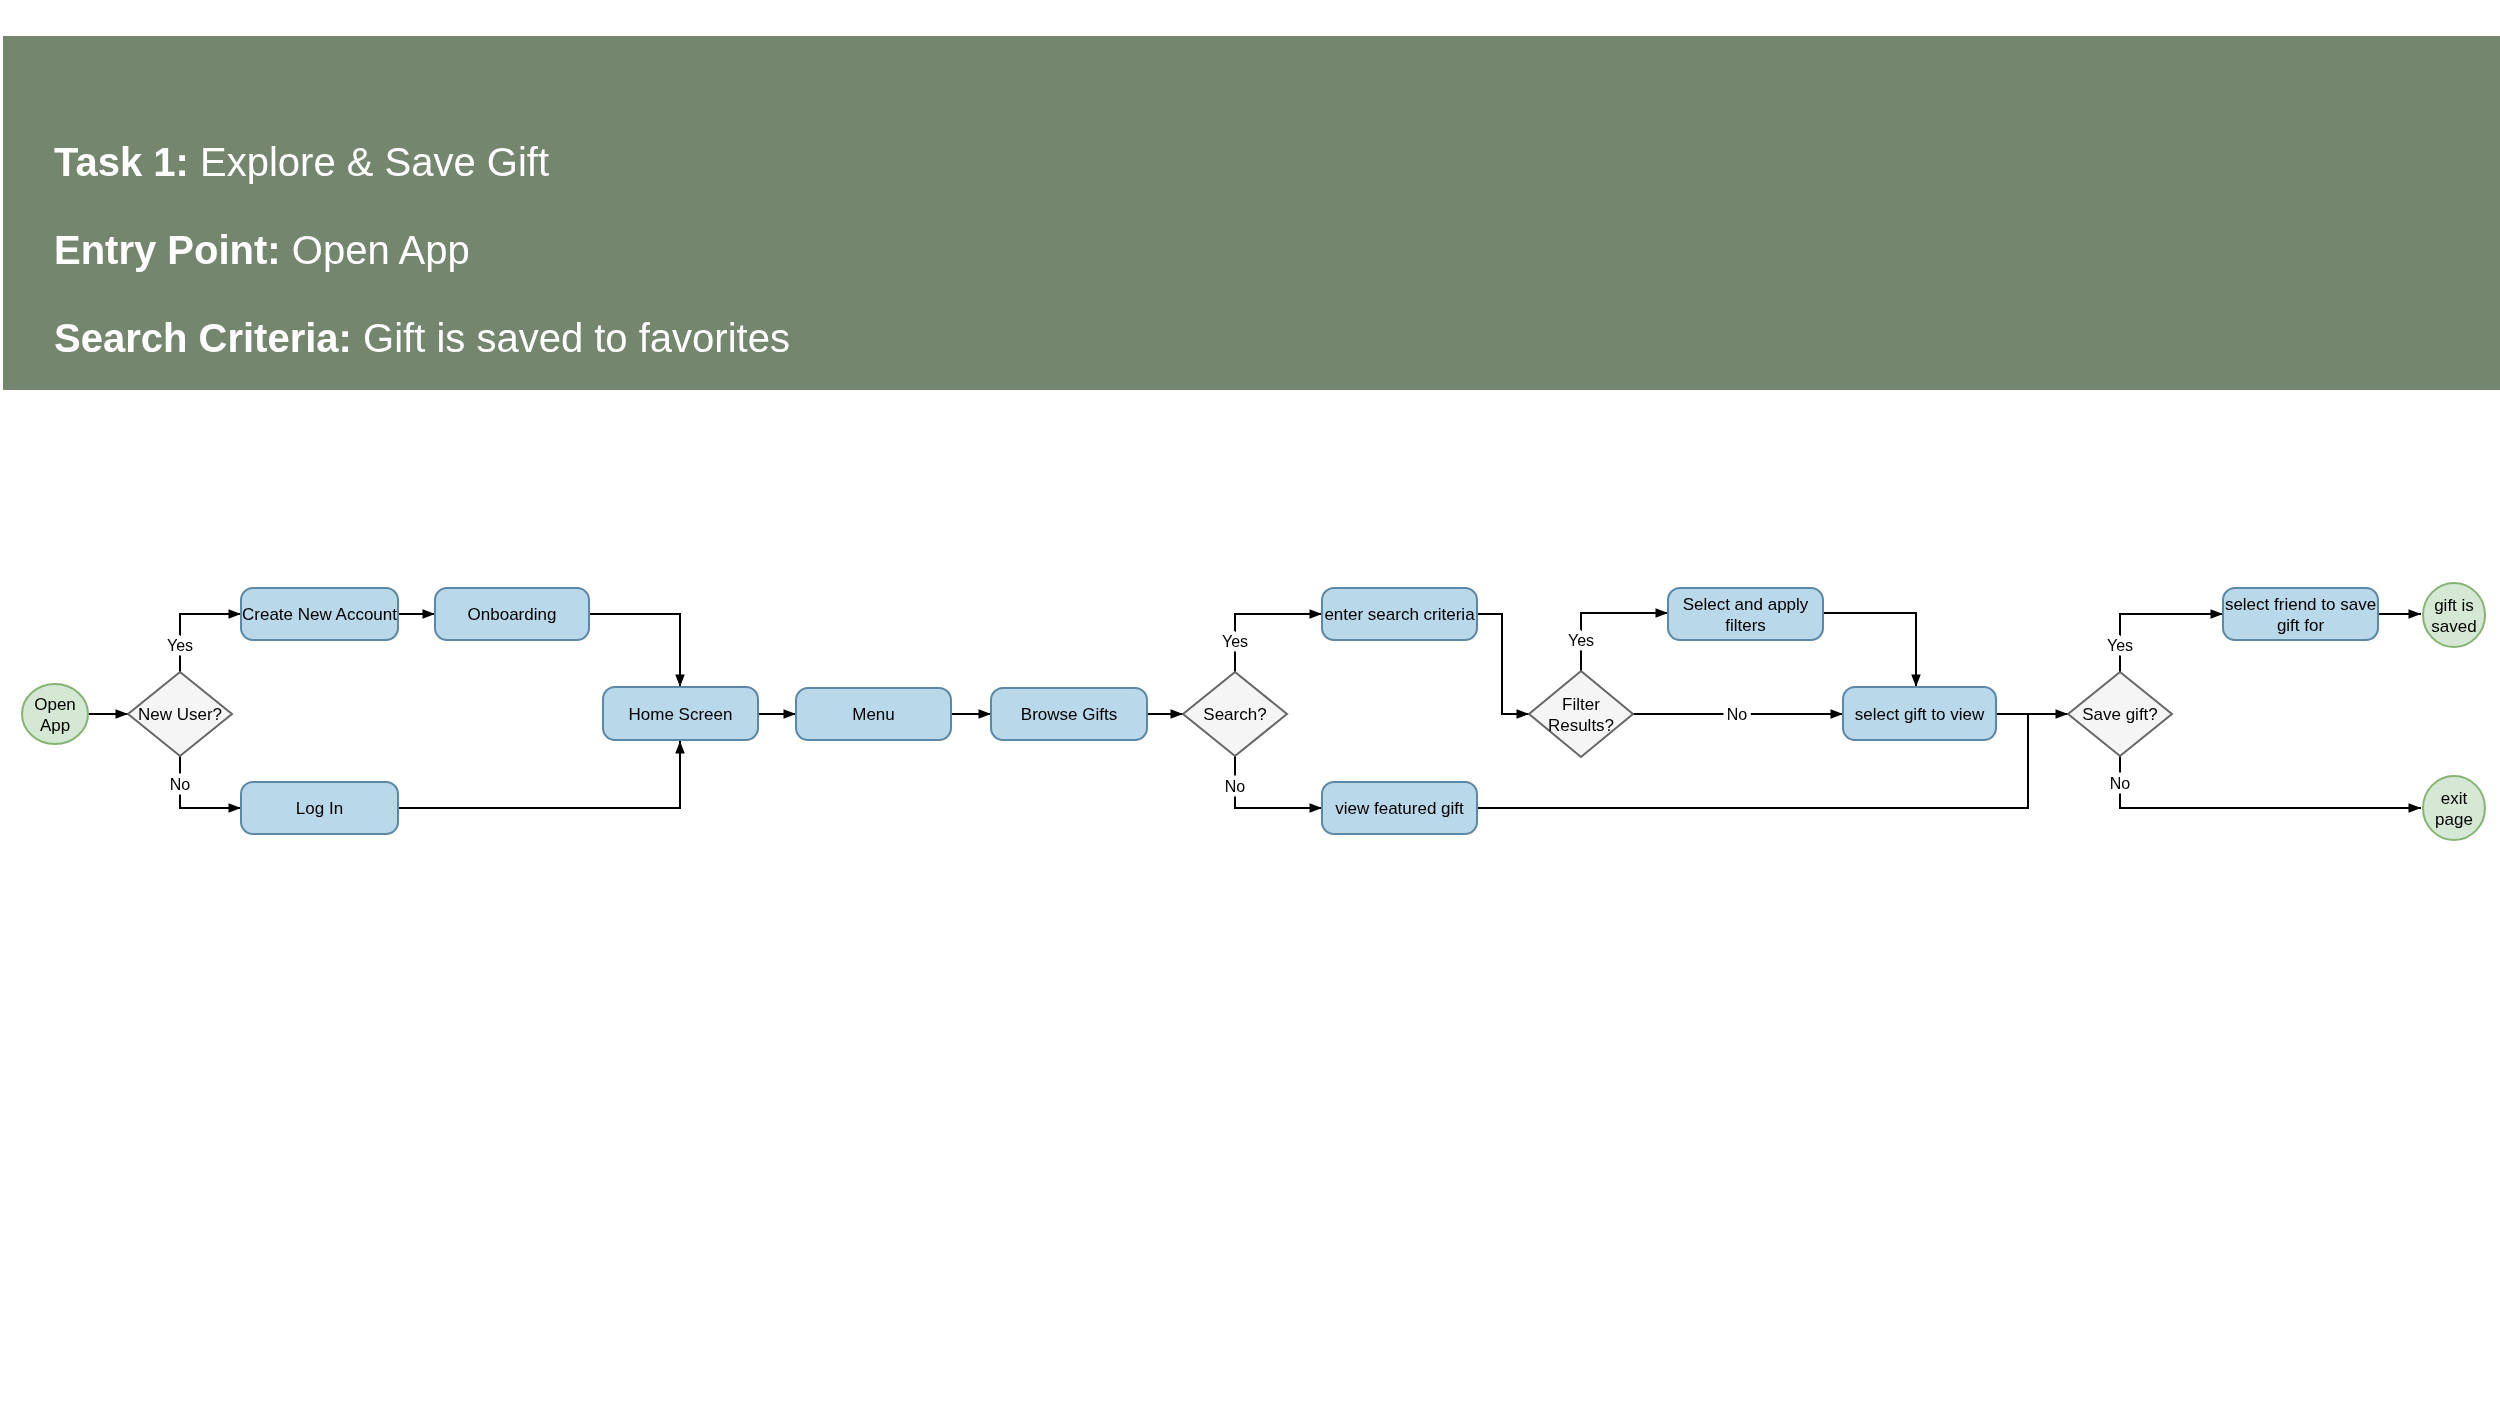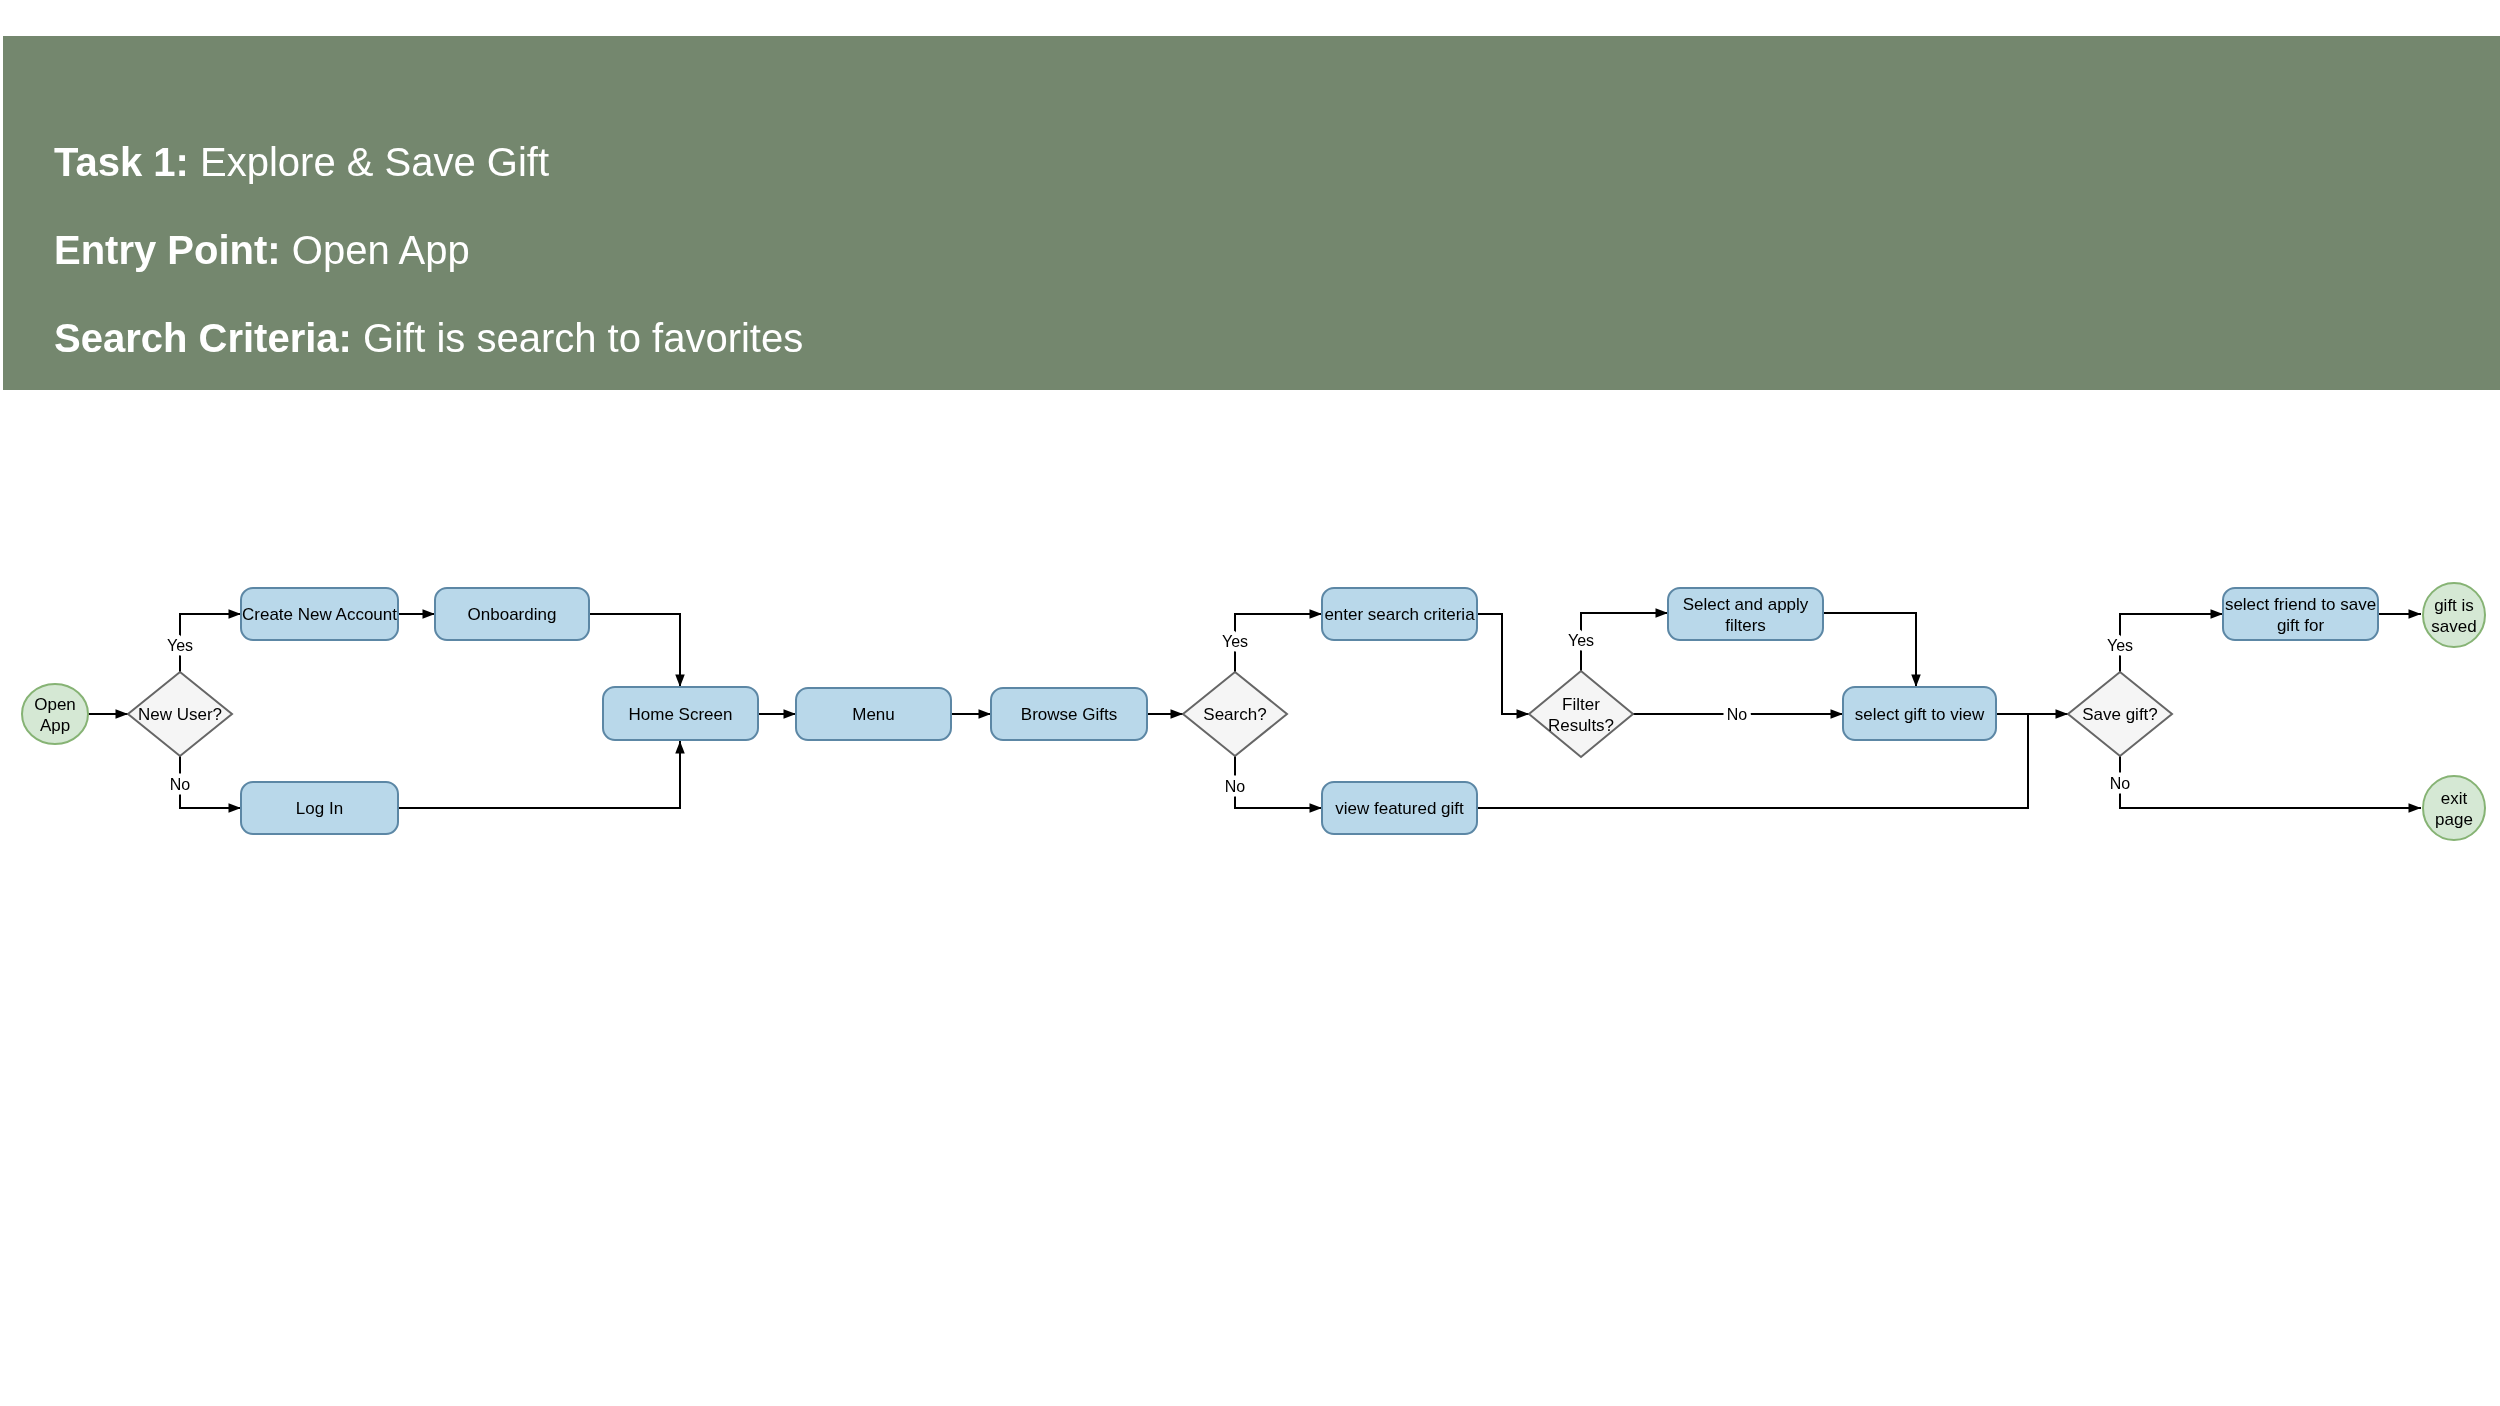--- a/index.html
+++ b/index.html
@@ -25,21 +25,21 @@
     text-anchor:middle;dominant-baseline:central;
     paint-order:stroke;stroke:#ffffff;stroke-width:9px;stroke-linejoin:round;
   }
 </style>
 </head>
 <body>
 
 <div class="header" style="background: rgb(116, 135, 110); color: rgb(255, 255, 255);">
   <p><span class="hlabel">Task 1:</span> <span>Explore &amp; Save Gift</span></p>
   <p><span class="hlabel">Entry Point:</span> <span>Open App</span></p>
-  <p><span class="hlabel">Search Criteria:</span> <span>Gift is search to favorites</span></p>
+  <p><span class="hlabel">Search Criteria:</span> <span>Gift is saved to favorites</span></p>
 </div>
 
 <svg class="flow" width="2500" height="1406" viewBox="0 0 2500 1406" xmlns="http://www.w3.org/2000/svg">
   <defs>
     <marker id="arrow" markerUnits="userSpaceOnUse" markerWidth="14" markerHeight="11" refX="13" refY="5.25" orient="auto">
       <path d="M0.5,0.5 L13,5.25 L0.5,10 Z" fill="#000000"></path>
     </marker>
   </defs>
   <g id="edges-layer">
       <polyline points="88,714 128,714" class="edge" stroke="#000000" marker-end="url(#arrow)"></polyline>

